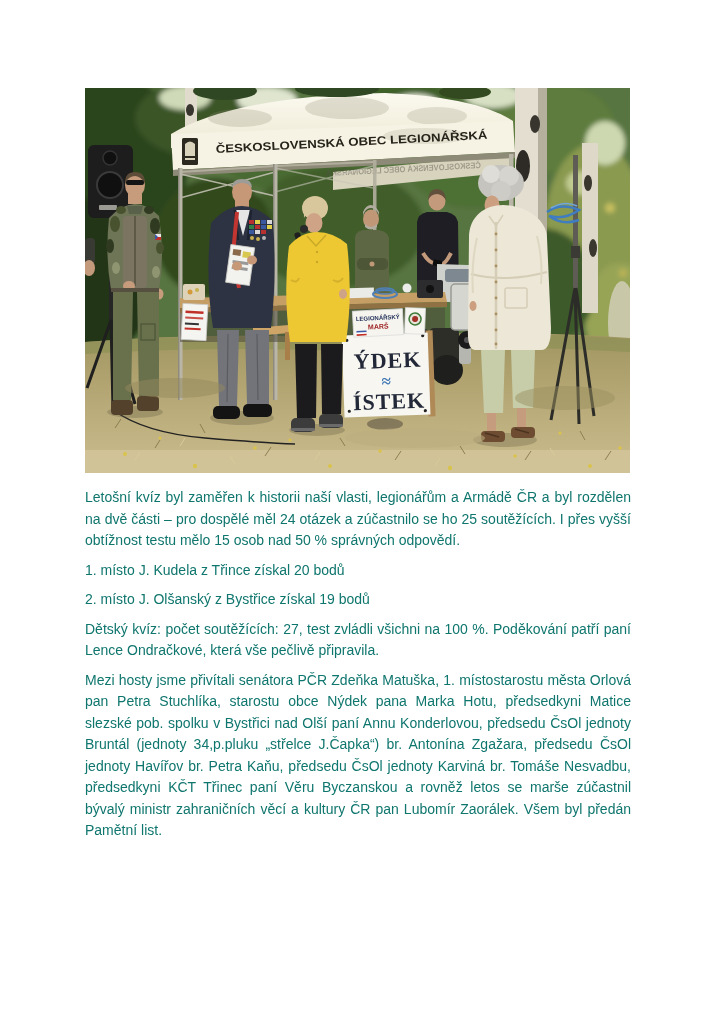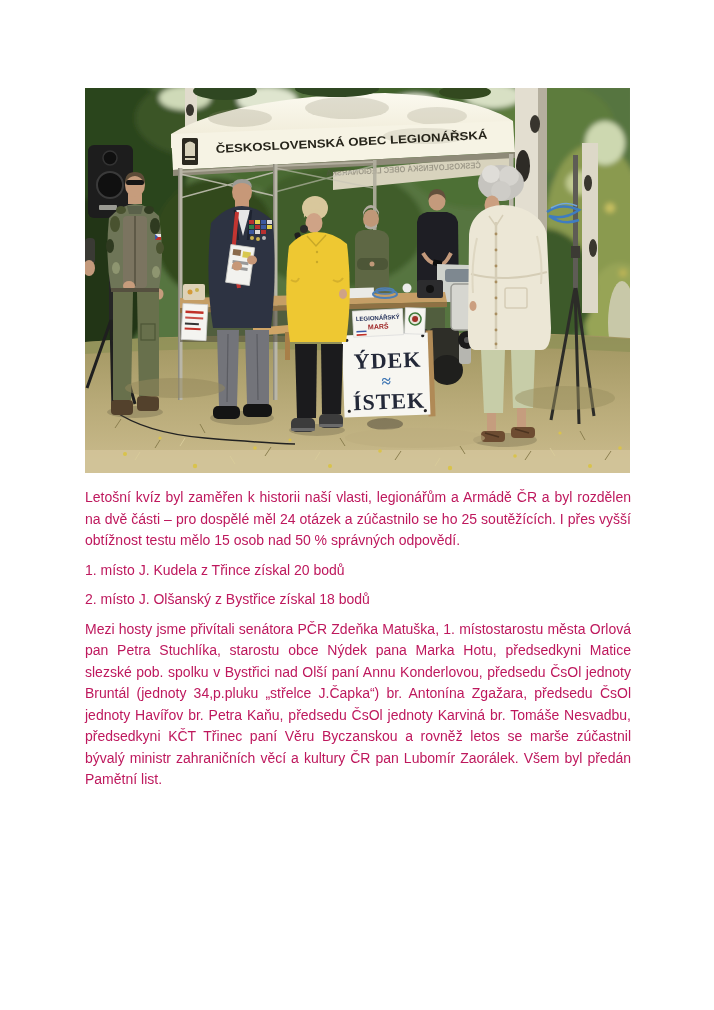--- a/index.html
+++ b/index.html
@@ -5,21 +5,21 @@
   html,body{margin:0;padding:0;background:#ffffff;}
   .page{
     position:relative;width:714px;height:1010px;background:#ffffff;overflow:hidden;
     font-family:"Liberation Sans", sans-serif;
   }
   .content{position:absolute;left:85px;top:88px;width:546px;}
   figure.photo{margin:0 0 14px 0;width:545px;height:385px;}
   figure.photo svg{display:block;}
   .content p{
     margin:0 0 8px 0;
-    font-size:14px;line-height:21.5px;color:#be185d;
+    font-size:14px;line-height:21.5px;color:#0f766e;
   }
   .content p.justify{text-align:justify;}
 </style>
 </head>
 <body>
 
 <div class="page">
   <div class="content">
 
     <figure class="photo">
@@ -414,17 +414,18 @@
             <circle cx="75" cy="350" r="1.6"></circle>
               <circle cx="205" cy="352" r="1.6"></circle>
               <circle cx="475" cy="345" r="1.6"></circle>
           </g>
         </g>
       </svg>
     </figure>
 
     <p class="justify">Letošní kvíz byl zaměřen k historii naší vlasti, legionářům a Armádě ČR a byl rozdělen na dvě části – pro dospělé měl 24 otázek a zúčastnilo se ho 25 soutěžících. I přes vyšší obtížnost testu mělo 15 osob nad 50 % správných odpovědí.</p>
     <p>1. místo J. Kudela z Třince získal 20 bodů</p>
-    <p>2. místo J. Olšanský z Bystřice získal 18 bodů</p>
+    <p>2. místo J. Olšanský z Bystřice získal 19 bodů</p>
+    <p class="justify">Dětský kvíz: počet soutěžících: 27, test zvládli všichni na 100 %. Poděkování patří paní Lence Ondračkové, která vše pečlivě připravila.</p>
     <p class="justify">Mezi hosty jsme přivítali senátora PČR Zdeňka Matuška, 1. místostarostu města Orlová pan Petra Stuchlíka, starostu obce Nýdek pana Marka Hotu, předsedkyni Matice slezské pob. spolku v Bystřici nad Olší paní Annu Konderlovou, předsedu ČsOl jednoty Bruntál (jednoty 34,p.pluku „střelce J.Čapka“) br. Antonína Zgažara, předsedu ČsOl jednoty Havířov br. Petra Kaňu, předsedu ČsOl jednoty Karviná br. Tomáše Nesvadbu, předsedkyni KČT Třinec paní Věru Byczanskou a rovněž letos se marše zúčastnil bývalý ministr zahraničních věcí a kultury ČR pan Lubomír Zaorálek. Všem byl předán Pamětní list.</p>
 
   </div>
 </div>
 
 </body></html>

